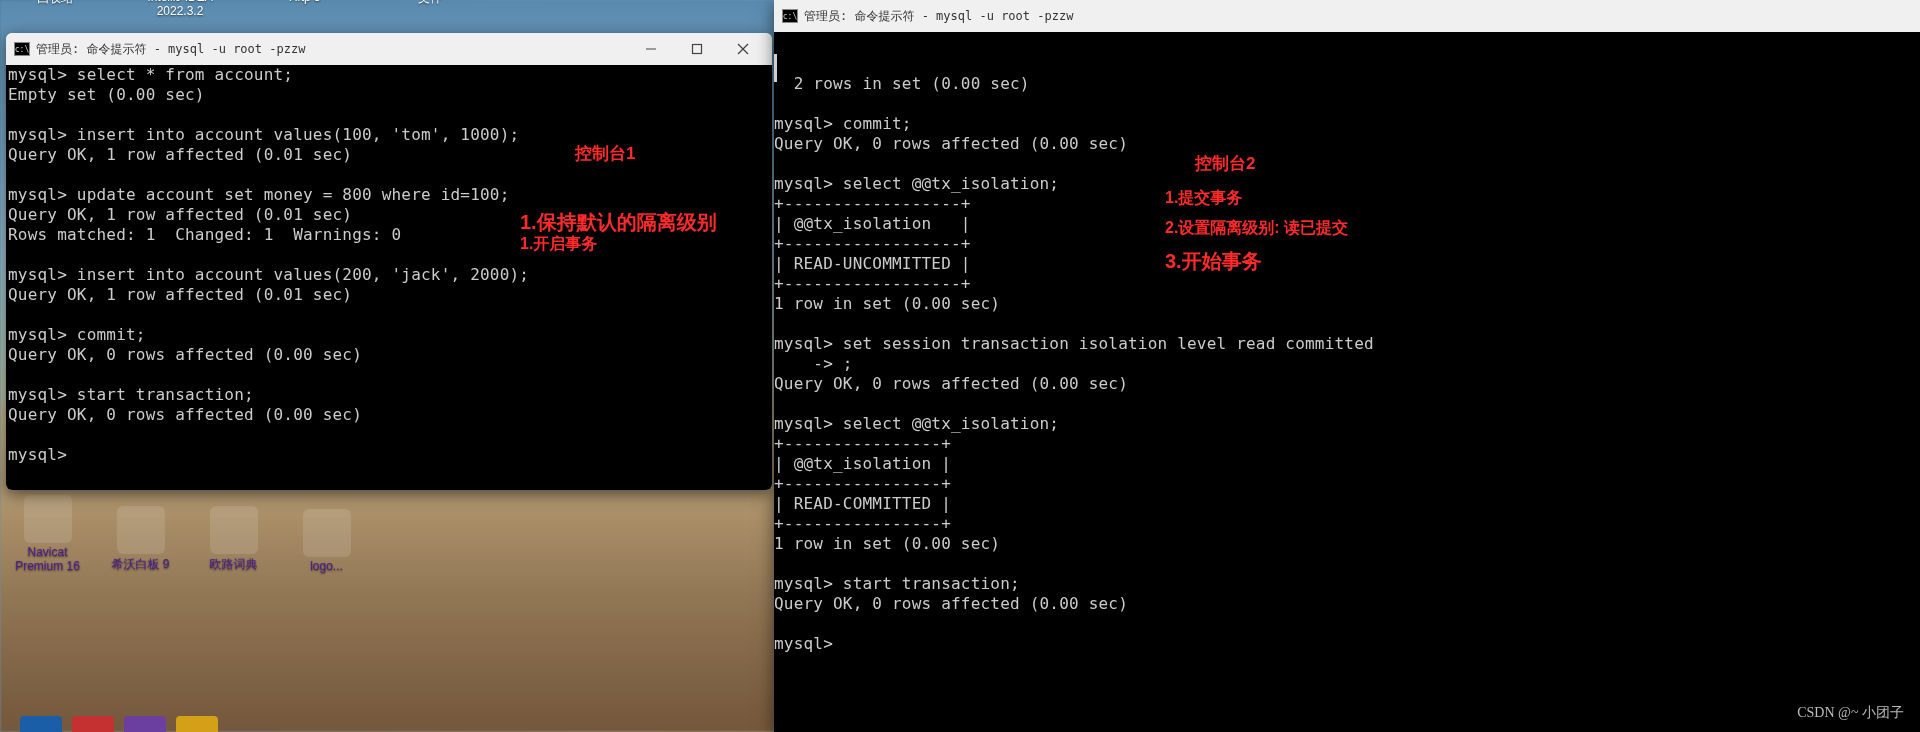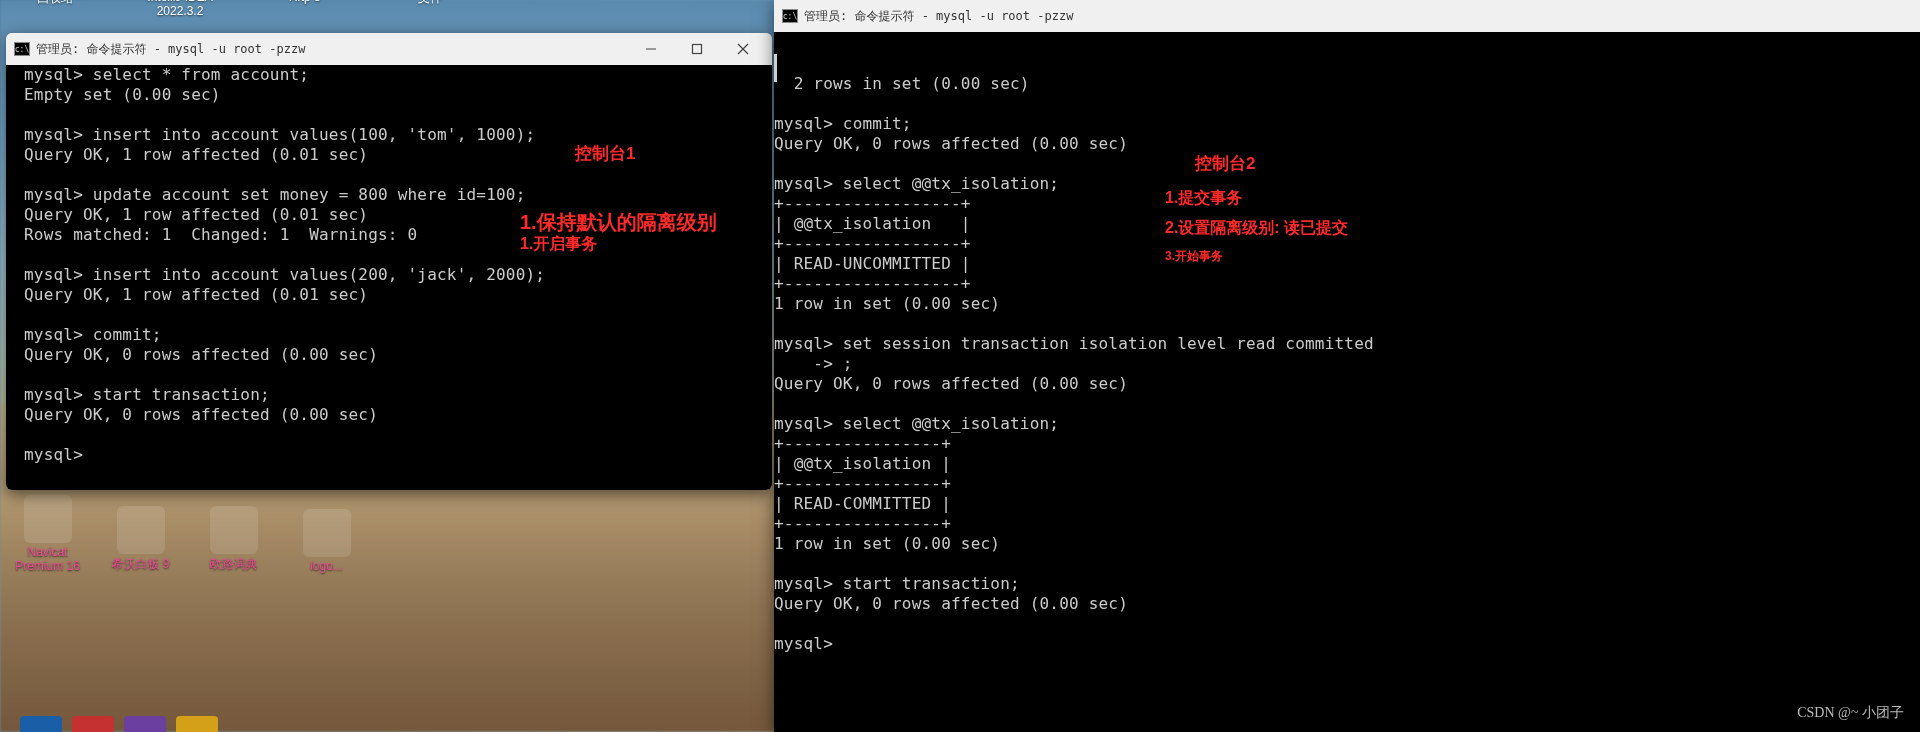--- a/index.html
+++ b/index.html
@@ -33,21 +33,21 @@
       left: 0; right: 0; top: 55%;
       height: 45%;
       background: linear-gradient(180deg, rgba(200,180,140,0.6), rgba(120,90,60,0.9));
     }
 
     
     .desktop-top { position: absolute; top: -10px; left: 20px; display: flex; gap: 55px; color: #fff; font-size: 12px; text-shadow: 0 1px 2px rgba(0,0,0,.6); }
     .desktop-top .di { text-align: center; width: 70px; }
 
     
-    .desktop-bottom { position: absolute; top: 495px; left: 10px; display: flex; gap: 18px; color: #ec4899; font-size: 12px; text-shadow: 0 1px 2px rgba(0,0,0,.7); align-items: flex-end;}
+    .desktop-bottom { position: absolute; top: 495px; left: 10px; display: flex; gap: 18px; color: #4c1d95; font-size: 12px; text-shadow: 0 1px 2px rgba(0,0,0,.7); align-items: flex-end;}
     .desktop-bottom .di { text-align: center; width: 75px; }
     .di .ico { width: 48px; height: 48px; margin: 0 auto 2px; background: rgba(255,255,255,.12); border-radius: 6px; }
 
     
     .terminal {
       position: absolute;
       background: #000;
       box-shadow: 0 4px 16px rgba(0,0,0,.55);
       font-family: "NSimSun", "SimSun", "Consolas", monospace;
     }
@@ -79,21 +79,21 @@
     .titlebar .win-controls { display: flex; gap: 0; }
     .titlebar .win-btn {
       width: 46px; height: 30px; display: flex; align-items: center; justify-content: center;
       color: #555; font-size: 13px; cursor: pointer;
     }
     .titlebar .win-btn svg { width: 12px; height: 12px; stroke: #444; stroke-width: 1.2; fill: none; }
 
     .term-body {
       background: #000; color: #ccc;
       font-size: 16px; line-height: 20px;
-      padding: 0 18px;
+      padding: 0 2px;
       height: calc(100% - 32px);
       white-space: pre;
       font-family: "NSimSun", "SimSun", "Consolas", monospace;
       letter-spacing: 0.2px;
       position: relative;
     }
 
     
     .win2 {
       top: 0; left: 774px; right: 0;
@@ -252,15 +252,15 @@
 mysql&gt;</div>
 </div>
 
 <div class="anno" style="top:142px; left:575px; font-size:17px;">控制台1</div>
 <div class="anno" style="top:209px; left:520px; font-size:20px;">1.保持默认的隔离级别</div>
 <div class="anno" style="top:234px; left:520px; font-size:16px;">1.开启事务</div>
 
 <div class="anno" style="top:152px; left:1195px; font-size:17px;">控制台2</div>
 <div class="anno" style="top:188px; left:1165px; font-size:16px;">1.提交事务</div>
 <div class="anno" style="top:218px; left:1165px; font-size:16px;">2.设置隔离级别: 读已提交</div>
-<div class="anno" style="top:248px; left:1165px; font-size:12px;text-align:center;">3.开始事务</div>
+<div class="anno" style="top:248px; left:1165px; font-size:20px;text-align:center;">3.开始事务</div>
 
 <div class="watermark">CSDN @~ 小团子</div>
 
 </body></html>

